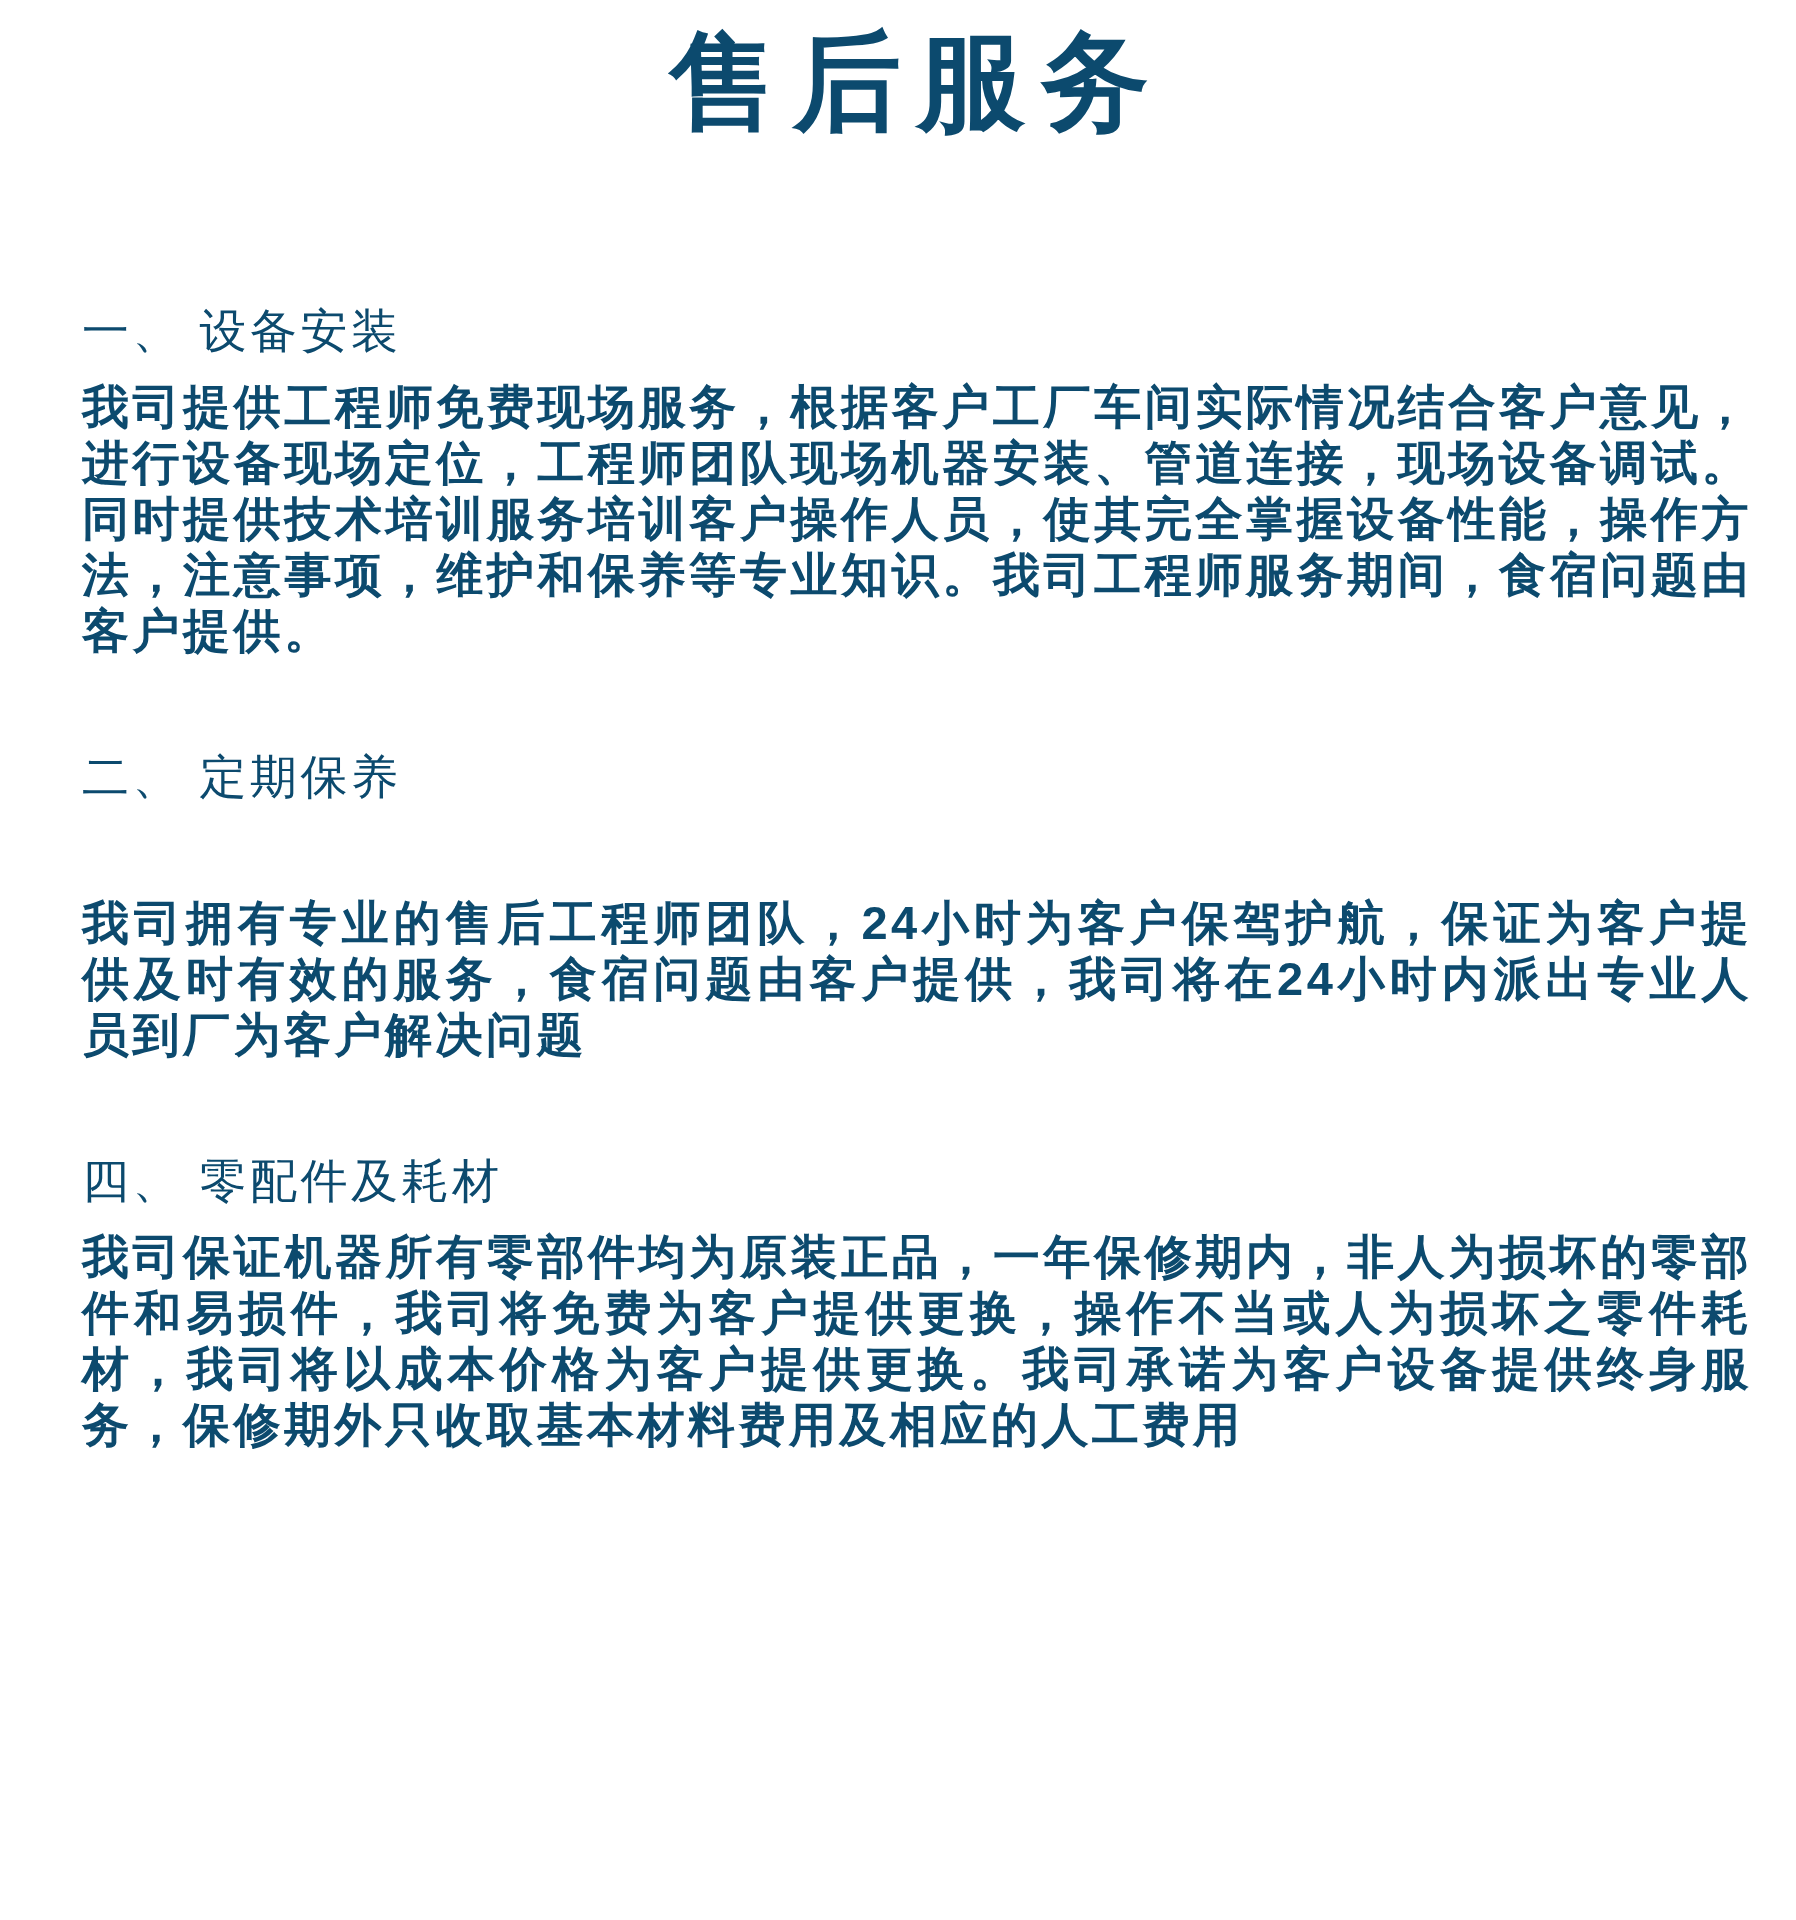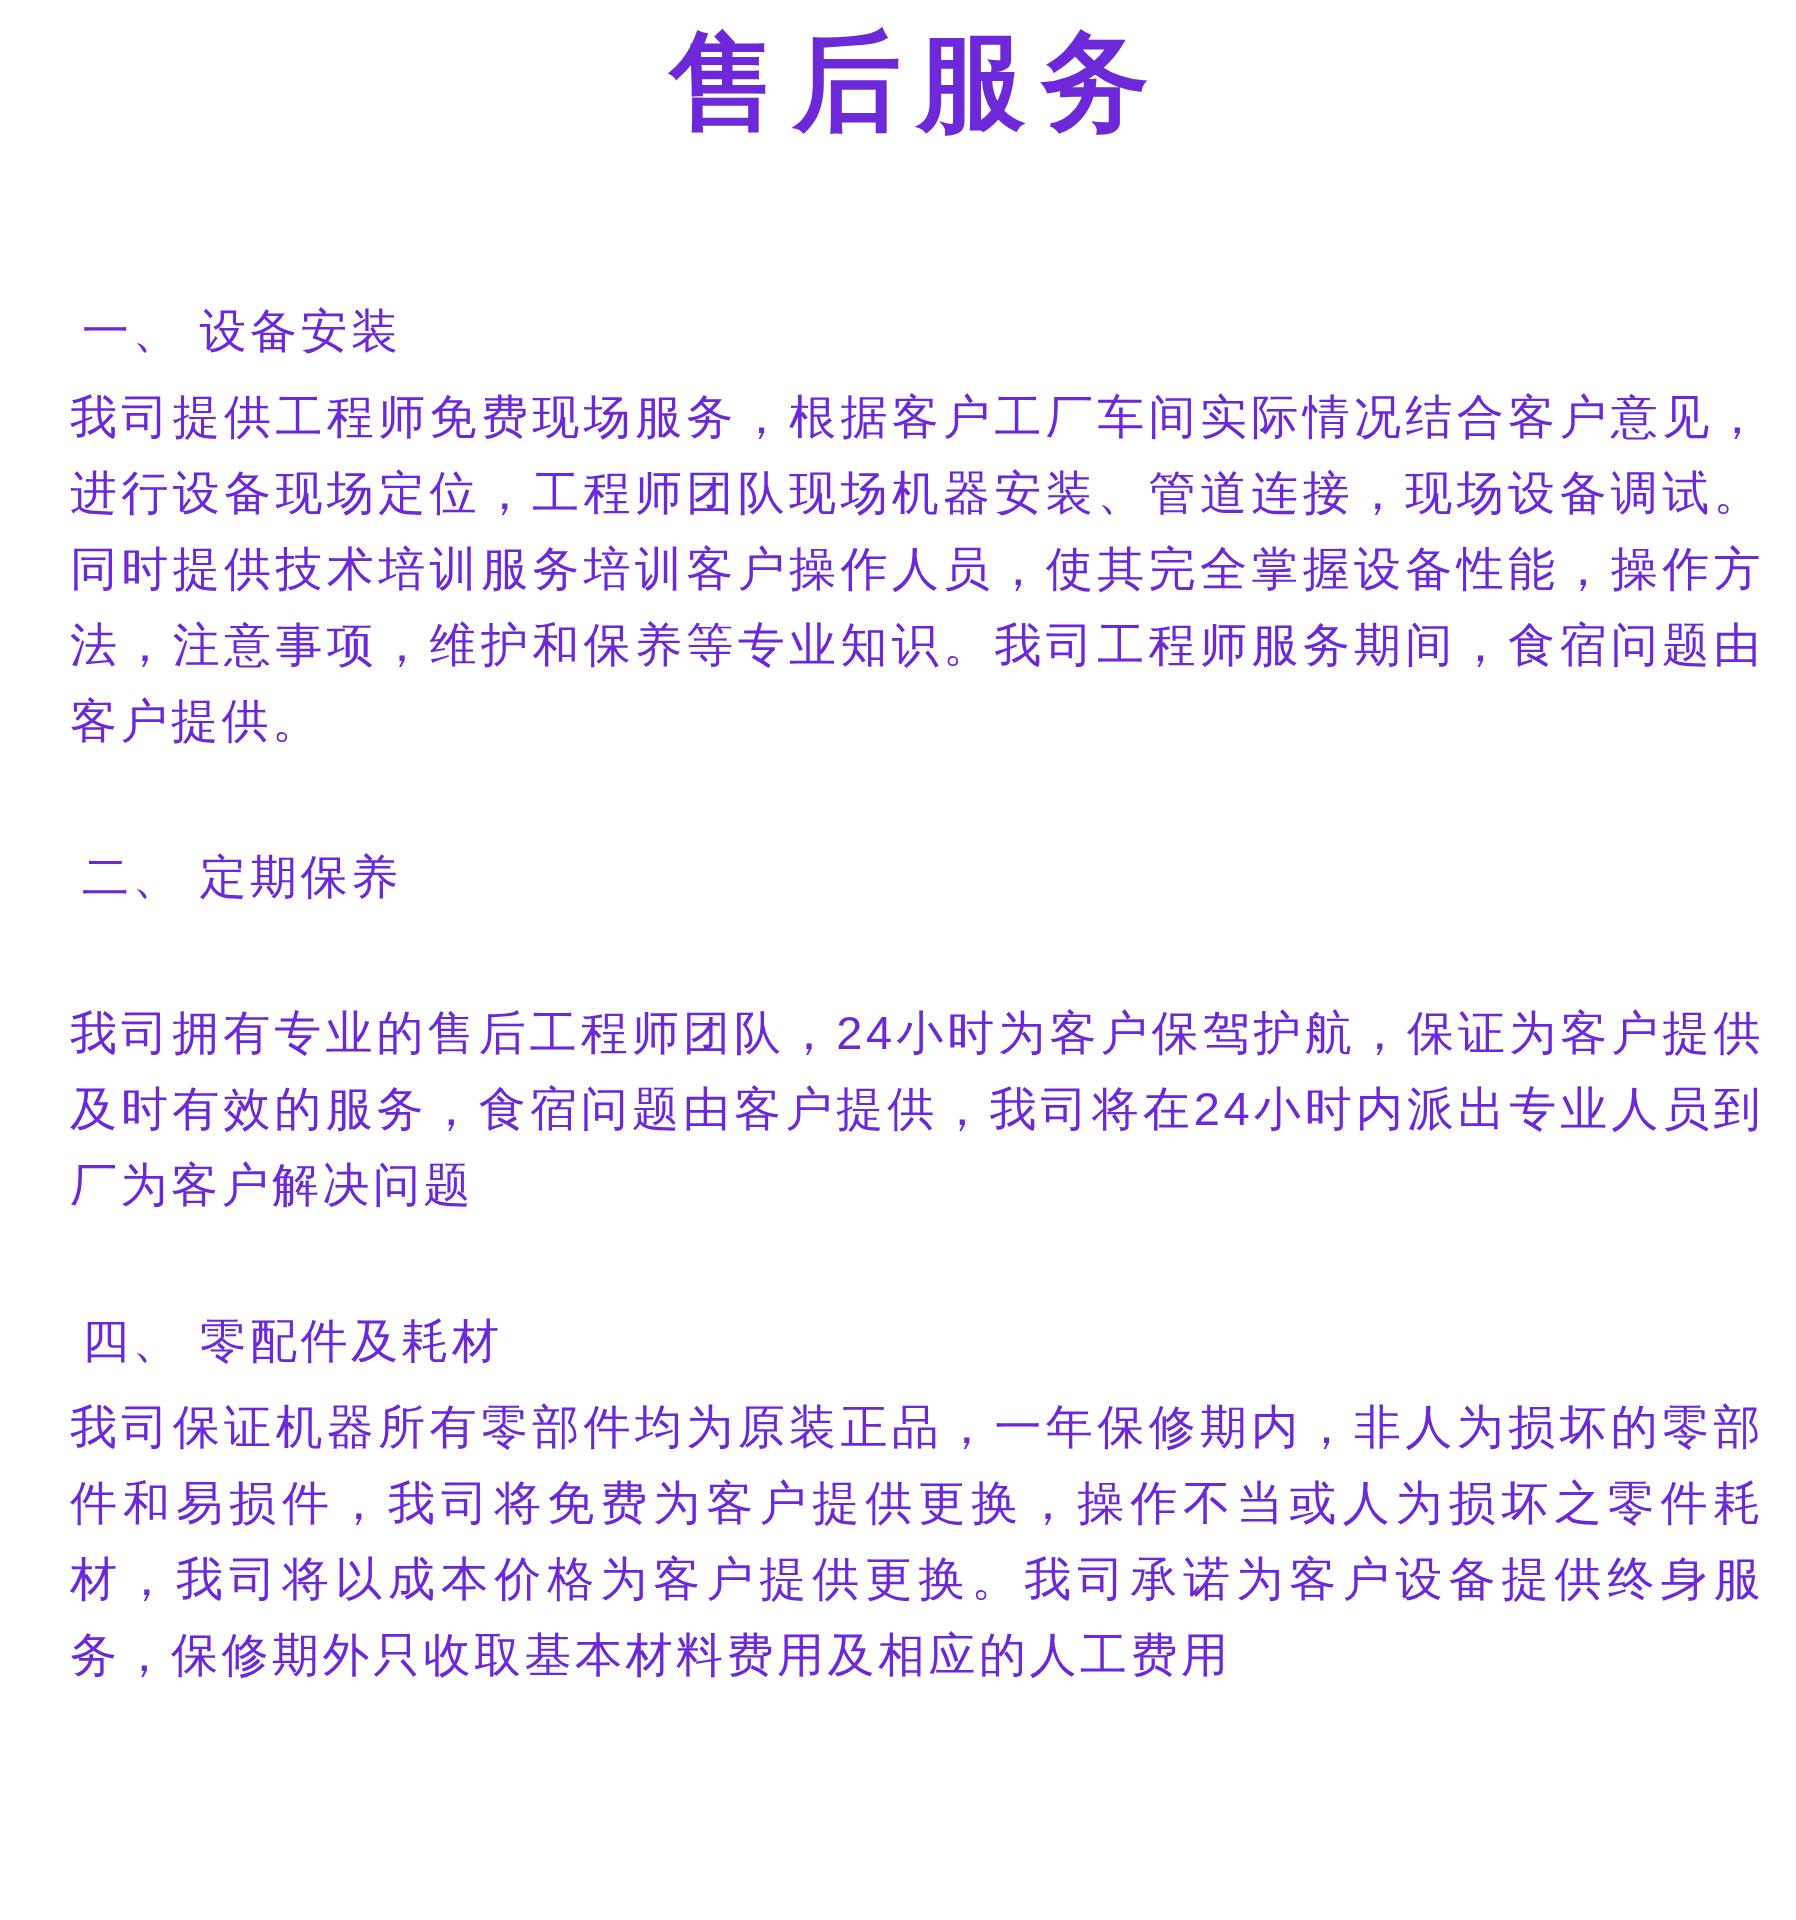--- a/index.html
+++ b/index.html
@@ -5,21 +5,21 @@
   html, body {
     margin: 0;
     padding: 0;
     background: #ffffff;
   }
   .page {
     position: relative;
     width: 1796px;
     height: 1920px;
     background: #ffffff;
-    color: #6d28d9;
+    color: #0c4a6e;
     box-sizing: border-box;
     padding: 15px 32px 0 70px;
     overflow: hidden;
     font-family: "Liberation Sans", "DejaVu Sans", sans-serif;
   }
   .doc-title {
     font-family: "Liberation Serif", "DejaVu Serif", serif;
     font-weight: bold;
     font-size: 108px;
     line-height: 1.25;
@@ -33,24 +33,24 @@
   }
   .sec-heading {
     font-size: 47px;
     line-height: 72px;
     letter-spacing: 3.5px;
     font-weight: 500;
     margin: 12px;
   }
   .sec-body {
     font-size: 47px;
-    line-height: 76px;
+    line-height: 56px;
     letter-spacing: 3.5px;
-    font-weight: 400;
-    margin: 0;
+    font-weight: 700;
+    margin: 12px;
     text-align: justify;
   }
 </style>
 </head>
 <body>
 
 <div class="page">
 
   <h1 class="doc-title">售后服务</h1>
 

